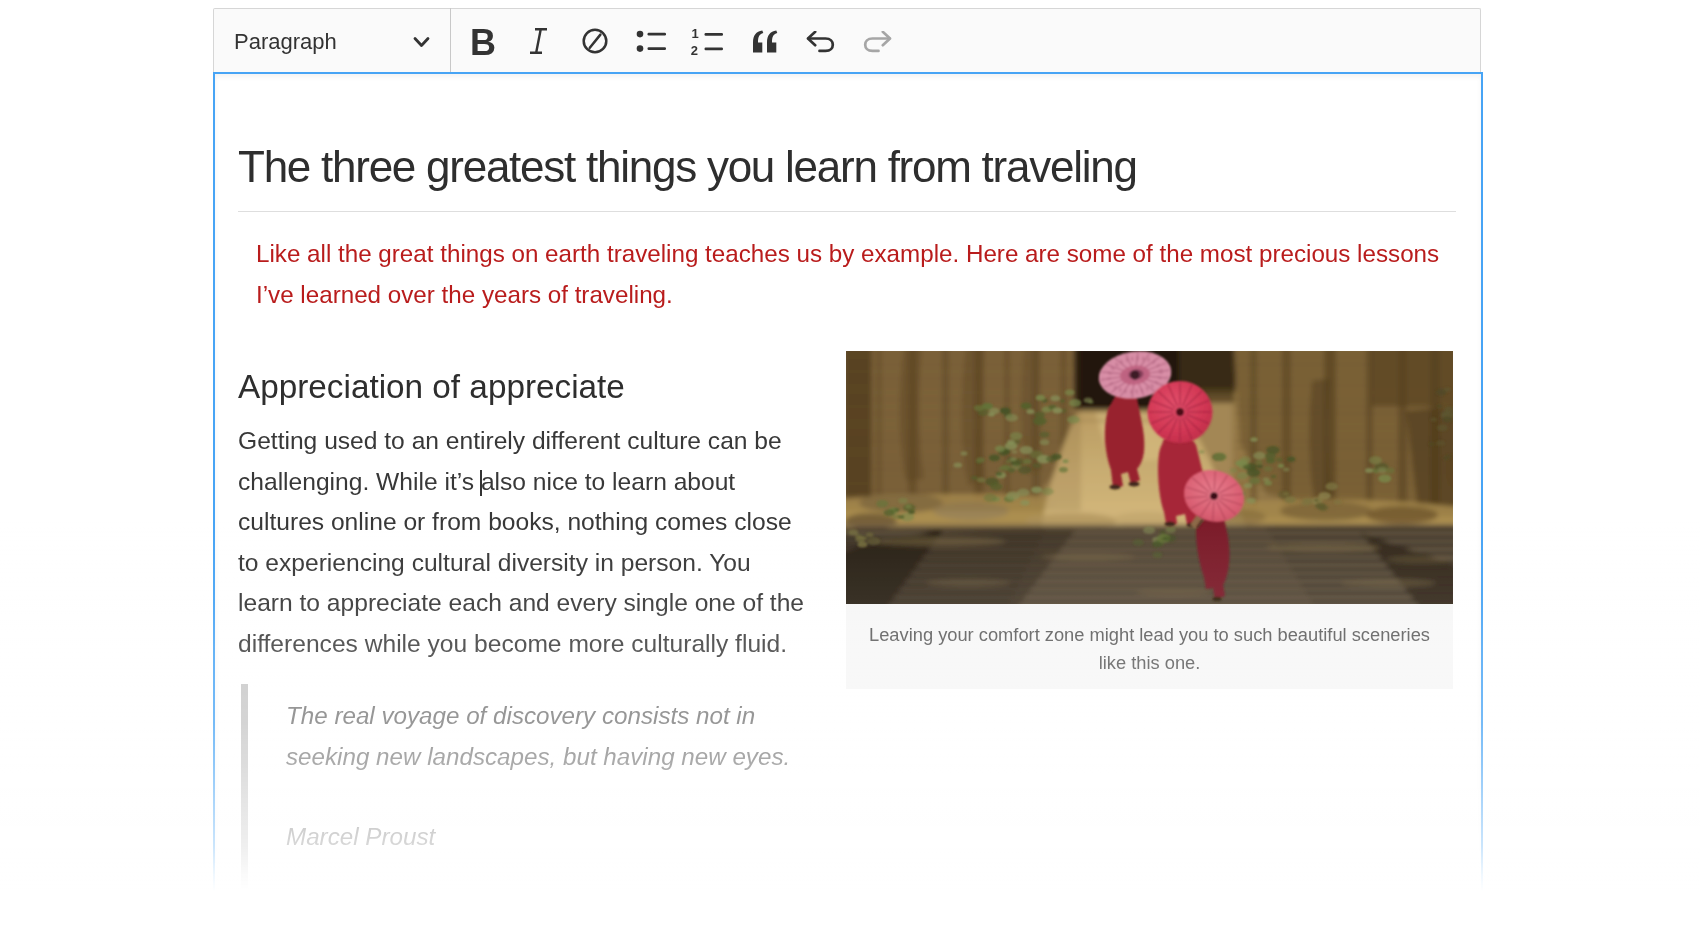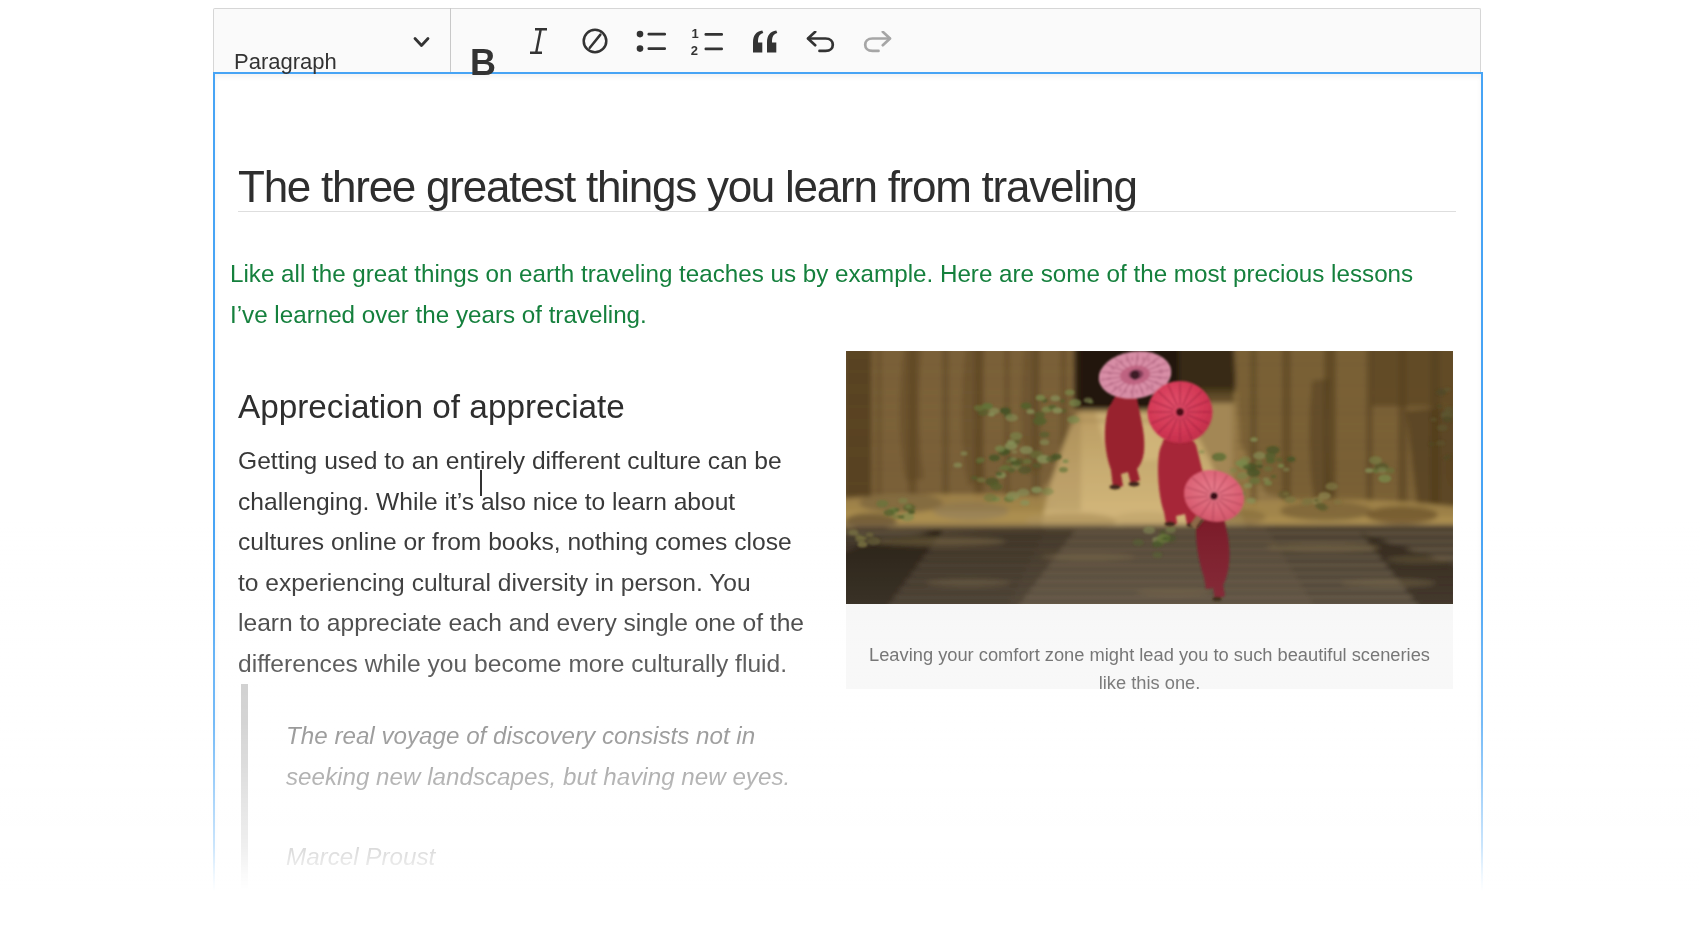--- a/index.html
+++ b/index.html
@@ -1,19 +1,19 @@
 <!DOCTYPE html>
 <html><head>
 <meta charset="utf-8">
 <style>
   html,body{margin:0;padding:0;background:#fff;}
   body{width:1700px;height:928px;position:relative;overflow:hidden;
        font-family:"Liberation Sans",sans-serif;}
   .abs{position:absolute;}
-  .t{position:absolute;white-space:pre;color:#333;margin-top:20px;}
+  .t{position:absolute;white-space:pre;color:#333;}
   #toolbar{left:213px;top:8px;width:1268px;height:64px;background:#fafafa;
     border:1px solid #d6d6d6;border-bottom:none;border-radius:2px 2px 0 0;box-sizing:border-box;}
   #content{left:213px;top:72px;width:1270px;height:950px;background:#fff;
     border:2px solid #47a4f5;border-bottom:none;box-sizing:border-box;
     box-shadow:inset 0 3px 5px rgba(0,0,0,0.05);}
   #fade{left:0;top:520px;width:1700px;height:408px;
     background:linear-gradient(to bottom, rgba(255,255,255,0) 0%, rgba(255,255,255,0.07) 20%,
       rgba(255,255,255,0.17) 31%, rgba(255,255,255,0.26) 50%, rgba(255,255,255,0.40) 60%,
       rgba(255,255,255,0.55) 69%, rgba(255,255,255,0.72) 80%, rgba(255,255,255,0.92) 87%,
       #ffffff 91%);}
@@ -56,21 +56,21 @@
   <path d="M3.5 7.5 L20.5 7.5 C25.5 7.5 27.8 10.6 27.8 13.7 C27.8 16.8 25.5 19.9 20.5 19.9 L14.5 19.9" fill="none" stroke="#333" stroke-width="2.7" stroke-linecap="round"></path>
   <path d="M10.2 0.8 L3 7.5 L10.2 14.2" fill="none" stroke="#333" stroke-width="2.7" stroke-linecap="round" stroke-linejoin="round"></path>
 </svg>
 <svg class="abs" style="left:862px;top:31px;" width="31" height="23" viewBox="0 0 31 23">
   <path d="M27.5 7.5 L10.5 7.5 C5.5 7.5 3.2 10.6 3.2 13.7 C3.2 16.8 5.5 19.9 10.5 19.9 L16.5 19.9" fill="none" stroke="#a6a6a6" stroke-width="2.7" stroke-linecap="round"></path>
   <path d="M20.8 0.8 L28 7.5 L20.8 14.2" fill="none" stroke="#a6a6a6" stroke-width="2.7" stroke-linecap="round" stroke-linejoin="round"></path>
 </svg>
 
 <div class="t" style="left:238px;top:142px;font-size:44px;letter-spacing:-1.25px;color:#2e2e2e;text-align:right;">The three greatest things you learn from traveling</div>
 <div class="abs" style="left:238px;top:211px;width:1218px;height:1px;background:#dedede;"></div>
-<div class="t" style="left:230px;top:233px;font-size:24.2px;line-height:41px;color:#15803d;">Like all the great things on earth traveling teaches us by example. Here are some of the most precious lessons
+<div class="t" style="left:256px;top:233px;font-size:24.2px;line-height:41px;color:#b91c1c;">Like all the great things on earth traveling teaches us by example. Here are some of the most precious lessons
 I’ve learned over the years of traveling.</div>
 <div class="t" style="left:238px;top:368px;font-size:33.3px;color:#2e2e2e;">Appreciation of appreciate</div>
 <div class="t" style="left:238px;top:421px;font-size:24.6px;line-height:40.5px;color:#383838;">Getting used to an entirely different culture can be
 challenging. While it’s also nice to learn about
 cultures online or from books, nothing comes close
 to experiencing cultural diversity in person. You
 learn to appreciate each and every single one of the
 differences while you become more culturally fluid.</div>
 <div class="abs" style="left:480px;top:470px;width:2px;height:26px;background:#333;"></div>
 

